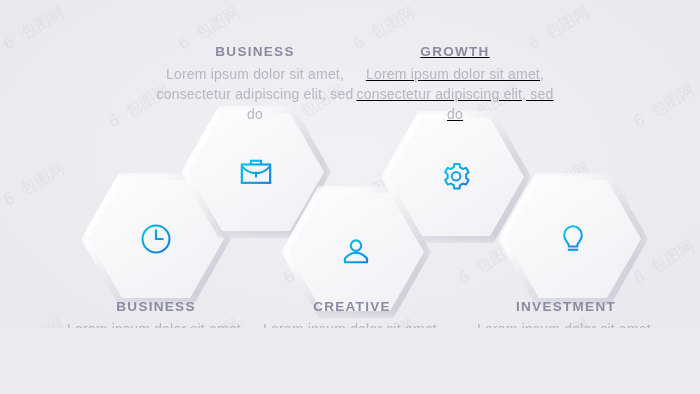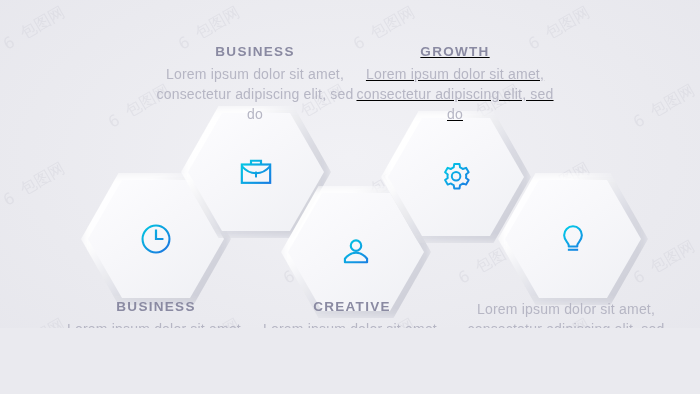--- a/index.html
+++ b/index.html
@@ -197,20 +197,21 @@
     <p class="title">BUSINESS</p>
     <p class="desc">Lorem ipsum dolor sit amet, consectetur adipiscing elit, sed do</p>
   </div>
 
   <div class="block" style="left:252px; top:300px;">
     <p class="title">CREATIVE</p>
     <p class="desc">Lorem ipsum dolor sit amet, consectetur adipiscing elit, sed do</p>
   </div>
 
   <div class="block" style="left:466px; top:300px;">
+    <p class="title">INVESTMENT</p>
     <p class="desc">Lorem ipsum dolor sit amet, consectetur adipiscing elit, sed do</p>
   </div>
 
   <div class="wm-layer" id="wm-layer">
       <div class="wm-row" style="left: 40px; top: 58px;">
         <span class="wm g" style="position: static;">6</span>
         <span class="wm cn" style="position: static;">包图网</span>
       </div>
       <div class="wm-row" style="left: 215px; top: 58px;">
         <span class="wm g" style="position: static;">6</span>

